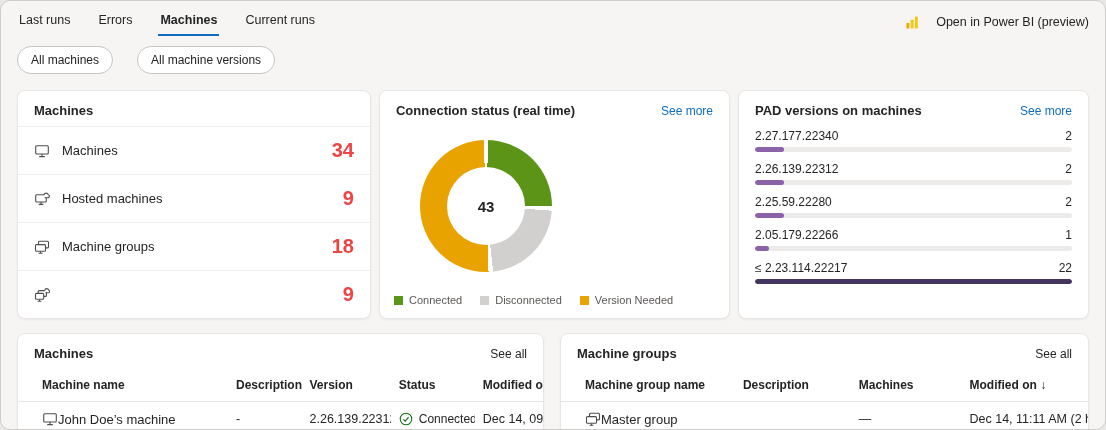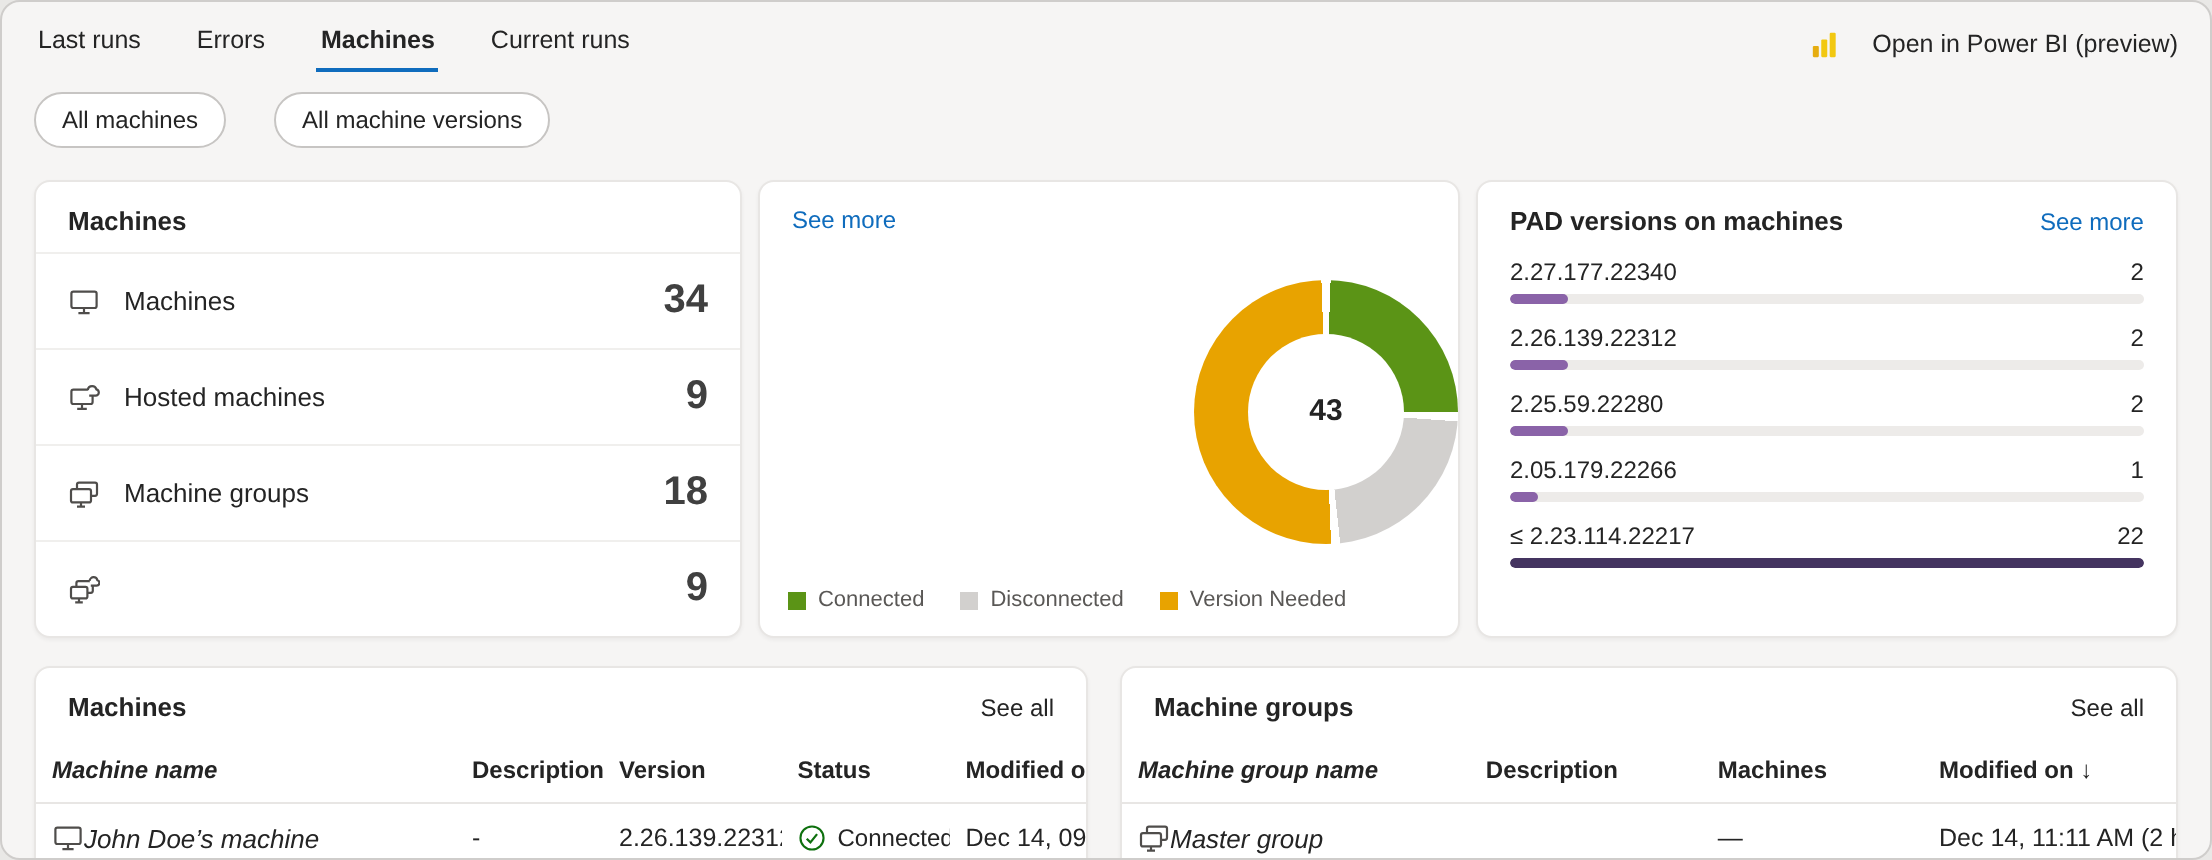--- a/index.html
+++ b/index.html
@@ -20,24 +20,24 @@
   
   .cards-row { display:flex; gap:8px; margin:16px 16px 0; }
   .card { background:#fff; border:1px solid #e8e6e4; border-radius:8px; box-shadow:0 1px 2px rgba(0,0,0,.05); overflow:hidden; }
   .card-head { display:flex; align-items:center; justify-content:space-between; padding:12px 16px 8px; }
   .card-title { font-size:13px; font-weight:700; color:#242424; }
   .see-more { font-size:12px; color:#0f6cbd; cursor:pointer; text-decoration:none; }
   
   .stats-card { width:356px; }
   .stat-row { display:flex; align-items:center; gap:12px; padding:12px 16px; border-top:1px solid #f0efed; cursor:pointer; }
   .stat-label { font-size:13px; color:#242424; }
-  .stat-value { margin-left:auto; font-size:20px; font-weight:700; color:#404040; }
+  .stat-value { margin-left:auto; font-size:20px; font-weight:700; color:#ef4444; }
   
   .conn-card { width:353px; display:flex; flex-direction:column; }
-  .donut-wrap { flex:1; display:flex; align-items:center; justify-content:flex-end; }
+  .donut-wrap { flex:1; display:flex; align-items:center; justify-content:flex-start;padding-left:40px; }
   .donut { width:132px; height:132px; border-radius:50%; position:relative; }
   .donut::after { content:""; position:absolute; inset:27px; background:#fff; border-radius:50%; }
   .donut-center { position:absolute; inset:0; display:flex; align-items:center; justify-content:center; font-size:15px; font-weight:600; z-index:2; }
   .legend { display:flex; gap:18px; padding:8px 14px 12px; }
   .legend-item { display:flex; align-items:center; gap:6px; font-size:11px; color:#5a5856; }
   .swatch { width:9px; height:9px; display:inline-block; }
   
   .pad-card { width:353px; }
   .ver-list { padding:0 16px 10px; }
   .ver-row { padding:3px 0 7px; }
@@ -45,21 +45,21 @@
   .ver-track { height:5px; background:#edebe9; border-radius:3px; margin-top:4px; overflow:hidden; }
   .ver-fill { height:100%; border-radius:3px; }
   
   .tables-row { display:flex; gap:16px; margin:14px 16px 0; }
   .table-card { height:160px; }
   .table-card.left { width:527px; }
   .table-card.right { flex:1; }
   table { width:100%; border-collapse:collapse; table-layout:fixed; }
   th { font-size:12px; font-weight:700; text-align:left; color:#242424; padding:9px 8px; border-bottom:1px solid #e8e6e4; white-space:nowrap; overflow:hidden; cursor:pointer; }
   td { font-size:12.5px; color:#242424; padding:9px 8px; border-bottom:1px solid #f3f2f1; white-space:nowrap; overflow:hidden; }
-  th:first-child, td:first-child { padding-left:8px;font-style:italic; }
+  th:first-child, td:first-child { padding-left:24px; }
   .name-cell { display:flex; align-items:center; font-size:13px; cursor:pointer; }
   .status-cell { display:flex; align-items:center; gap:6px; font-size:12px; }
   .icon { display:inline-flex; align-items:center; justify-content:center; flex:0 0 auto; }
 </style>
 </head>
 <body>
 
 <div class="page">
 
   <div class="topbar">
@@ -130,20 +130,21 @@
             <path d="M5.5 12.4v1.6M3.6 14.2h3.8"></path>
             <path d="M10.8 3.4c.1-1 1-1.8 2-1.8.9 0 1.7.6 1.9 1.5.6.2 1 .7 1 1.3 0 .8-.6 1.4-1.4 1.4h-2.9" fill="#ffffff"></path>
           </svg>
         </span>
         <span class="stat-value">9</span>
       </div>
     </div>
 
     <div class="card conn-card">
       <div class="card-head">
+        <span class="card-title">Connection status (real time)</span>
         <a class="see-more">See more</a>
       </div>
       <div class="donut-wrap">
         <div class="donut" style="background: conic-gradient(rgb(255, 255, 255) 0deg, rgb(255, 255, 255) 2deg, rgb(91, 148, 22) 2deg, rgb(91, 148, 22) 90.093deg, rgb(255, 255, 255) 90.093deg, rgb(255, 255, 255) 94.093deg, rgb(210, 208, 206) 94.093deg, rgb(210, 208, 206) 173.814deg, rgb(255, 255, 255) 173.814deg, rgb(255, 255, 255) 177.814deg, rgb(232, 163, 0) 177.814deg, rgb(232, 163, 0) 358deg, rgb(255, 255, 255) 358deg, rgb(255, 255, 255) 360deg);">
           <div class="donut-center">43</div>
         </div>
       </div>
       <div class="legend">
         <div class="legend-item">
           <span class="swatch" style="background: rgb(91, 148, 22);"></span>

